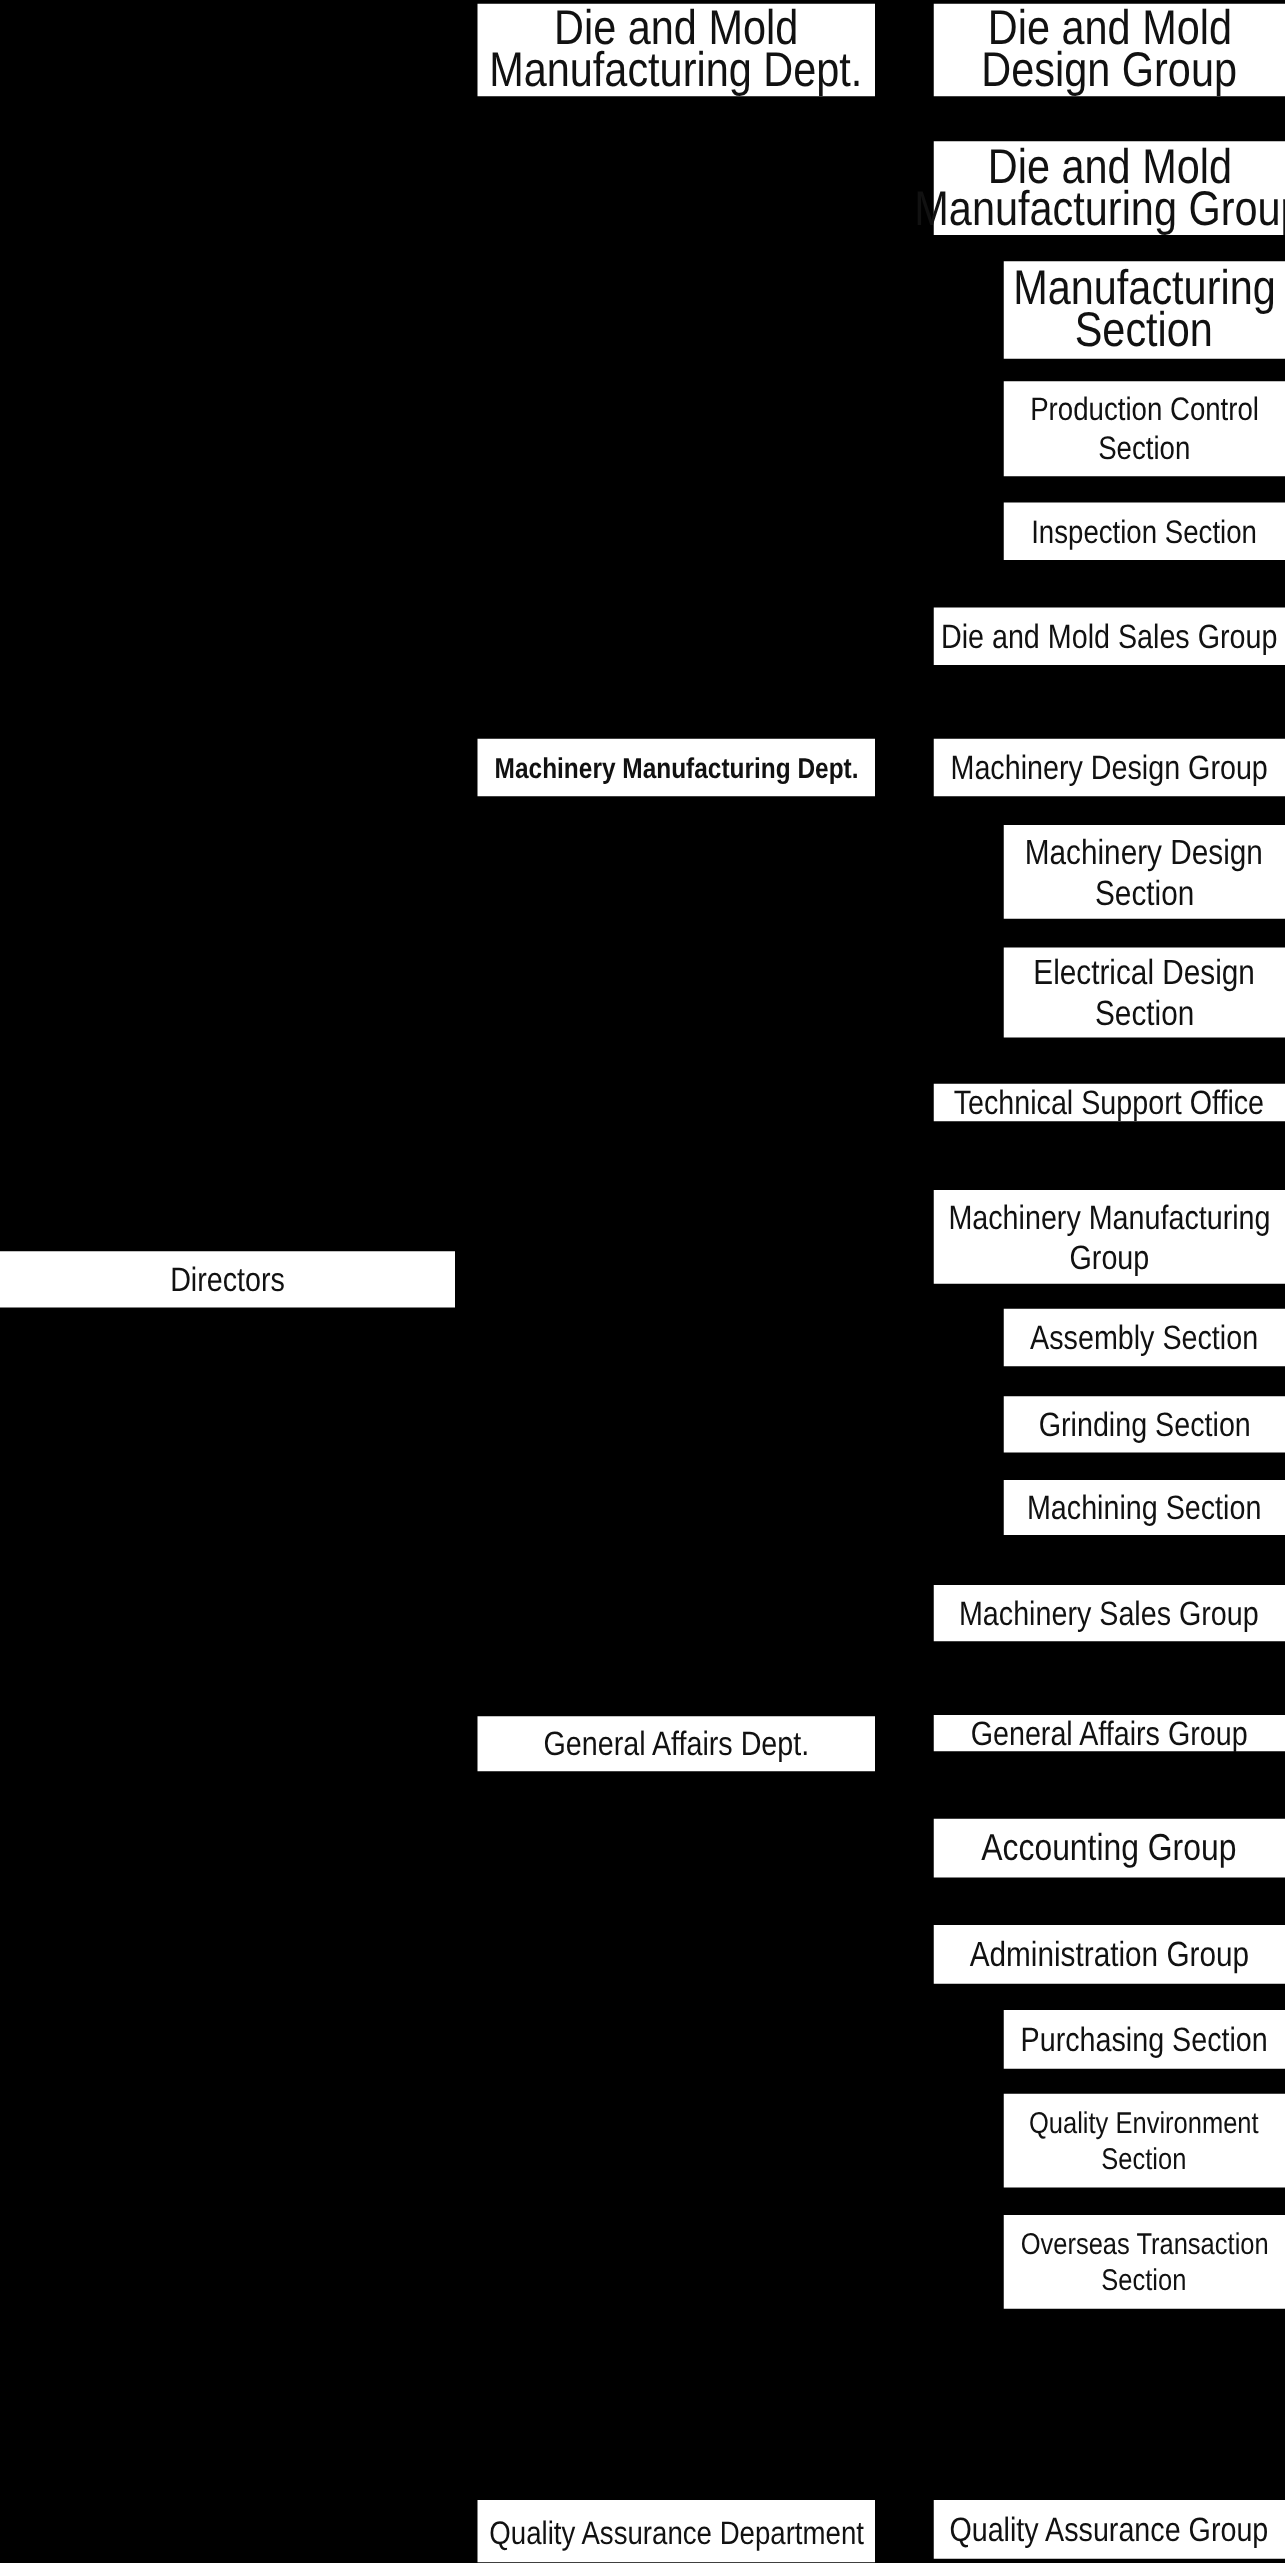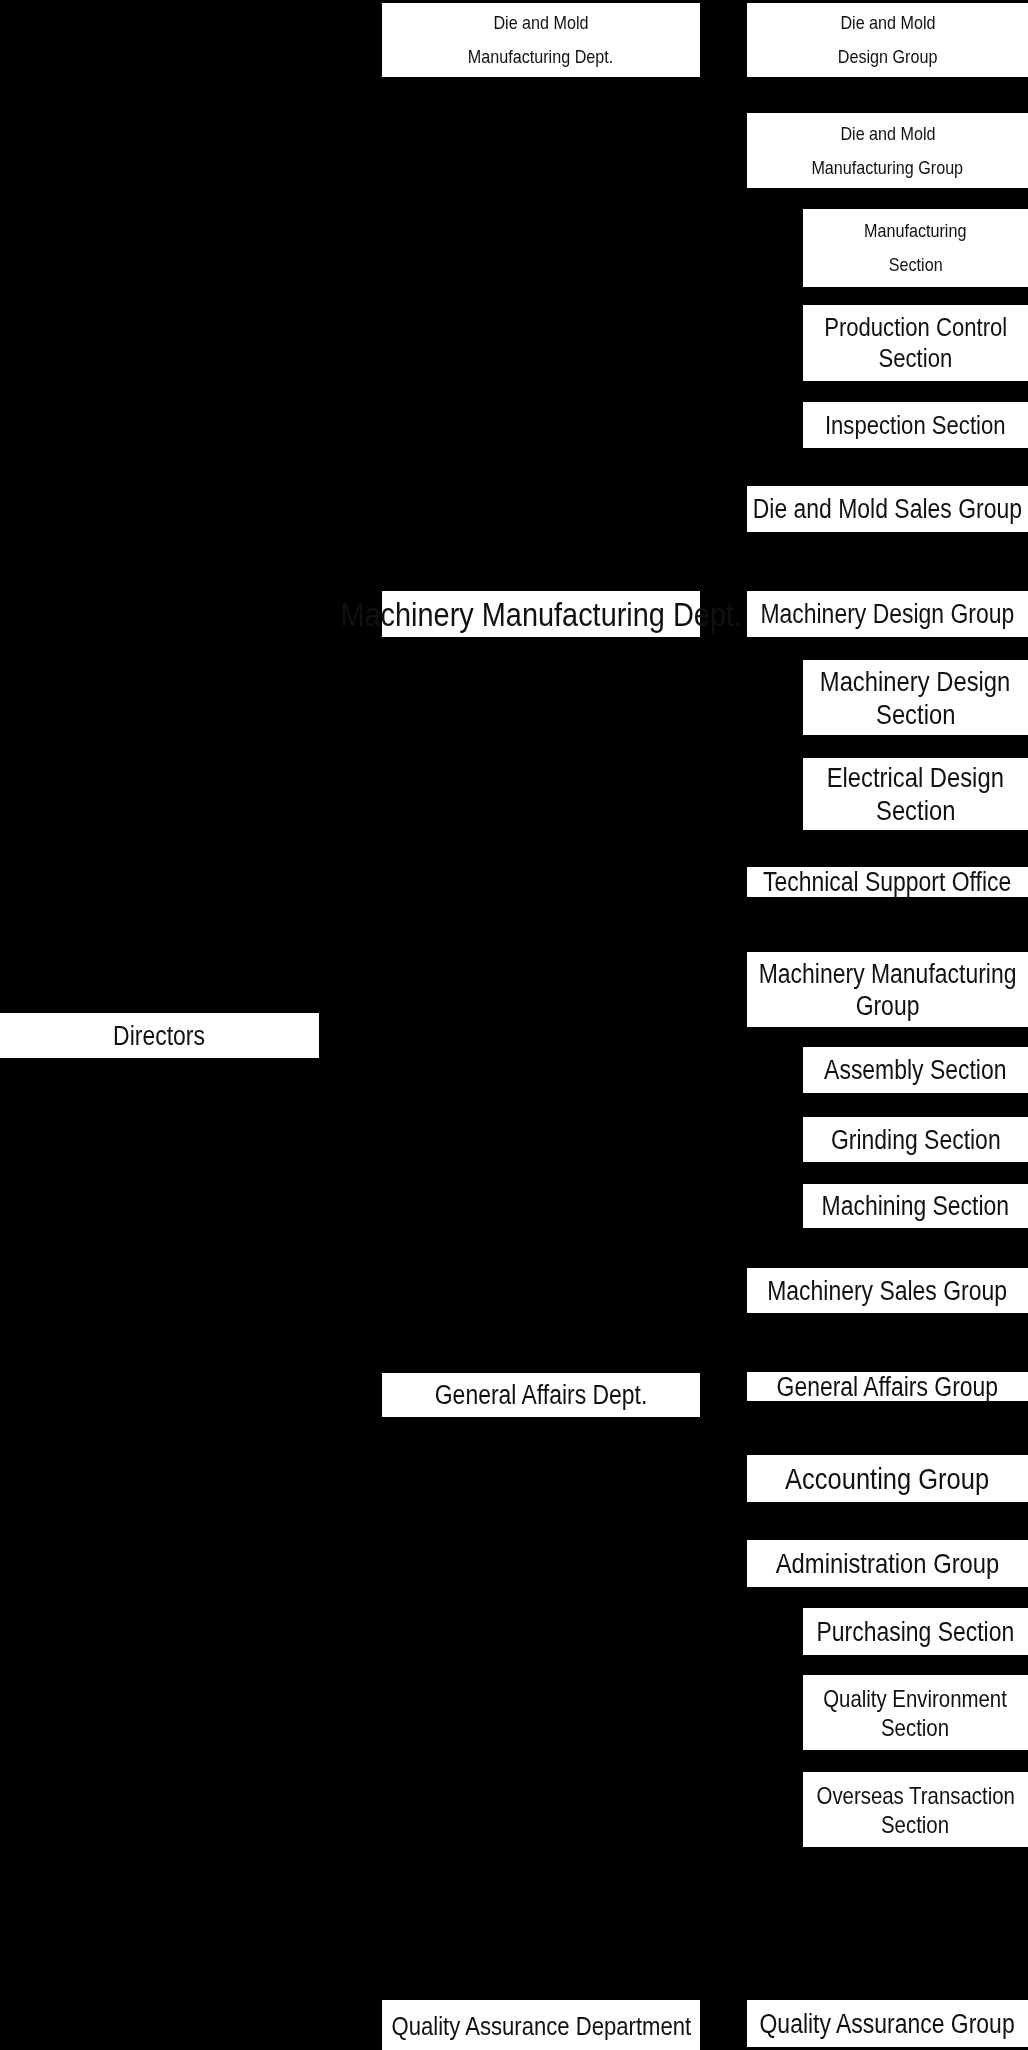--- a/index.html
+++ b/index.html
@@ -26,31 +26,31 @@
     text-align: center;
     box-sizing: border-box;
   }
   .box .ln {
     display: inline-block;
     white-space: nowrap;
     transform: scaleX(0.85);
     transform-origin: center;
   }
   
-  .c1 { left: 0px;   width: 319px; margin-top: 12px; }  
+  .c1 { left: 0px;   width: 364px; }  
   .c2 { left: 382px; width: 318px; }  
   .g  { left: 747px; width: 281px; }  
   .s  { left: 803px; width: 225px; }  
   
   .f24 { font-size: 24px; line-height: 29px; }
-  .f25 { font-size: 34px; line-height: 30px; }
+  .f25 { font-size: 23px; line-height: 30px; font-weight: bold; }
   .f26 { font-size: 26px; line-height: 31px; }
   .f27 { font-size: 27px; line-height: 32px; }
   .f28 { font-size: 28px; line-height: 33px; }
-  .f29 { font-size: 19px; line-height: 34px; }
+  .f29 { font-size: 39px; line-height: 34px; }
   .f30 { font-size: 30px; line-height: 35px; }
 </style>
 </head>
 <body>
 
 <div id="canvas">
 
   <div class="box c1 f27" style="top:1001px;height:45px">
     <span class="ln">Directors</span>
   </div>

